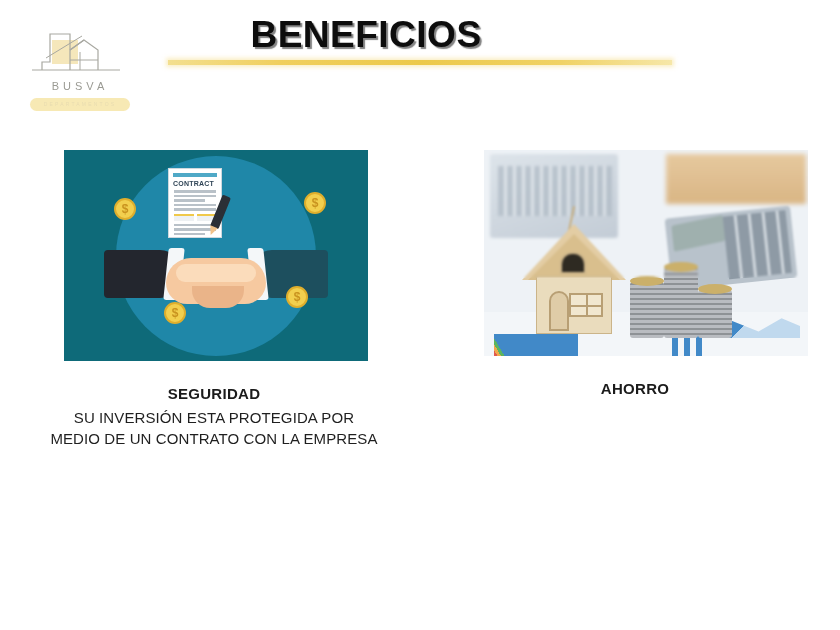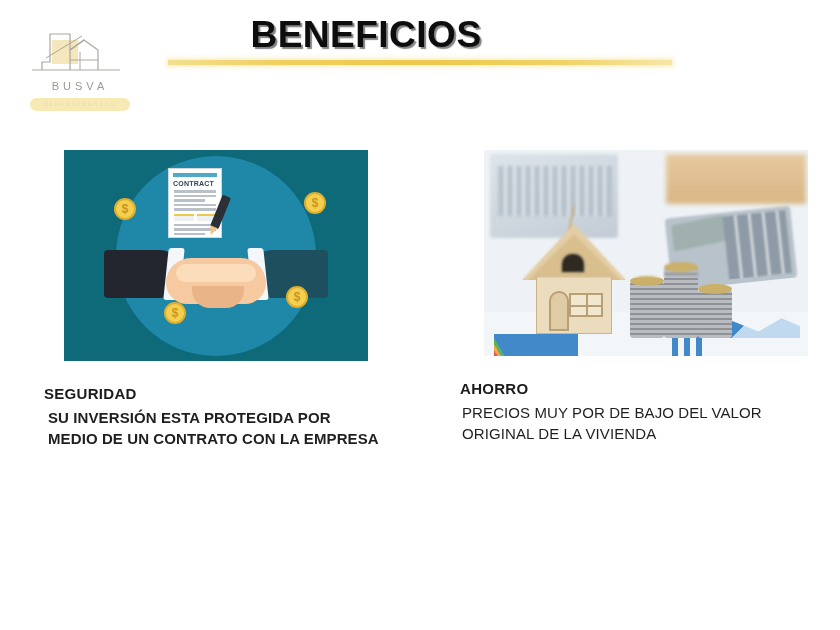--- a/index.html
+++ b/index.html
@@ -42,30 +42,30 @@
 
   
   .card { position:absolute; }
   .card.left  { left:44px;  top:150px; width:340px; }
   .card.right { left:460px; top:150px; width:350px; }
 
   .figure { position:relative; overflow:hidden; }
   .figure.left  { left:20px; top:0; width:304px; height:211px; background:#0e6a79; }
   .figure.right { left:24px; top:0; width:324px; height:206px; background:#eef2f6; }
 
-  .caption { margin-top:24px; text-align:left; }
+  .caption { margin-top:24px; text-align:center; }
   .caption-title {
     font-size:15px; font-weight:bold; color:#1b1b1b;
     letter-spacing:0.3px; margin-bottom:5px;
   }
   .caption-body {
     font-size:15px; color:#1f1f1f; line-height:1.42;
     letter-spacing:0.1px;
   }
-  .card.left  .caption-body { padding:0 4px;font-weight:bold; }
+  .card.left  .caption-body { padding:0 4px; }
   .card.right .caption-body { padding:0 2px; }
 
   
   .circle-bg {
     position:absolute; left:50%; top:50%;
     width:200px; height:200px; margin:-100px 0 0 -100px;
     border-radius:50%; background:#1f87a8;
   }
   .contract {
     position:absolute; left:104px; top:18px; width:54px; height:70px;
@@ -312,15 +312,14 @@
       <div class="body">
         <div class="door"></div>
         <div class="win"></div>
       </div>
     </div>
     <div class="blurveil"></div>
   </div>
 
   <div class="caption">
     <div class="caption-title">AHORRO</div>
-    <div class="caption-body">PRECIOS MUY POR DE BAJO DEL VALOR ORIGINAL DE LA VIVIENDA</div>
   </div>
 </div>
 
 </body></html>

